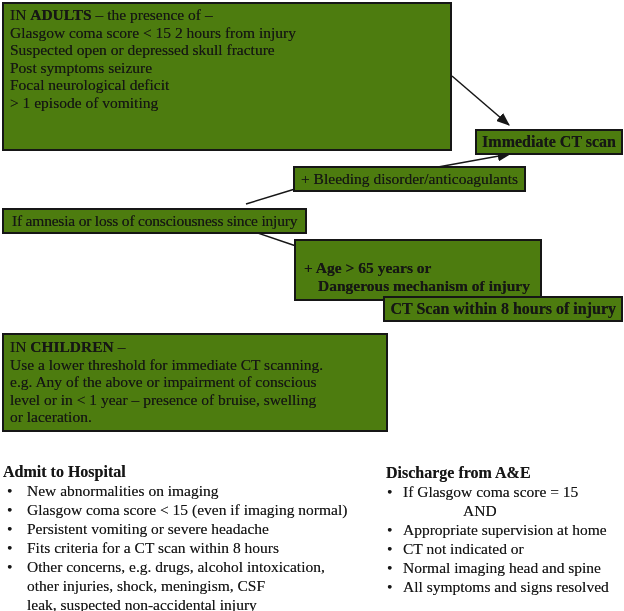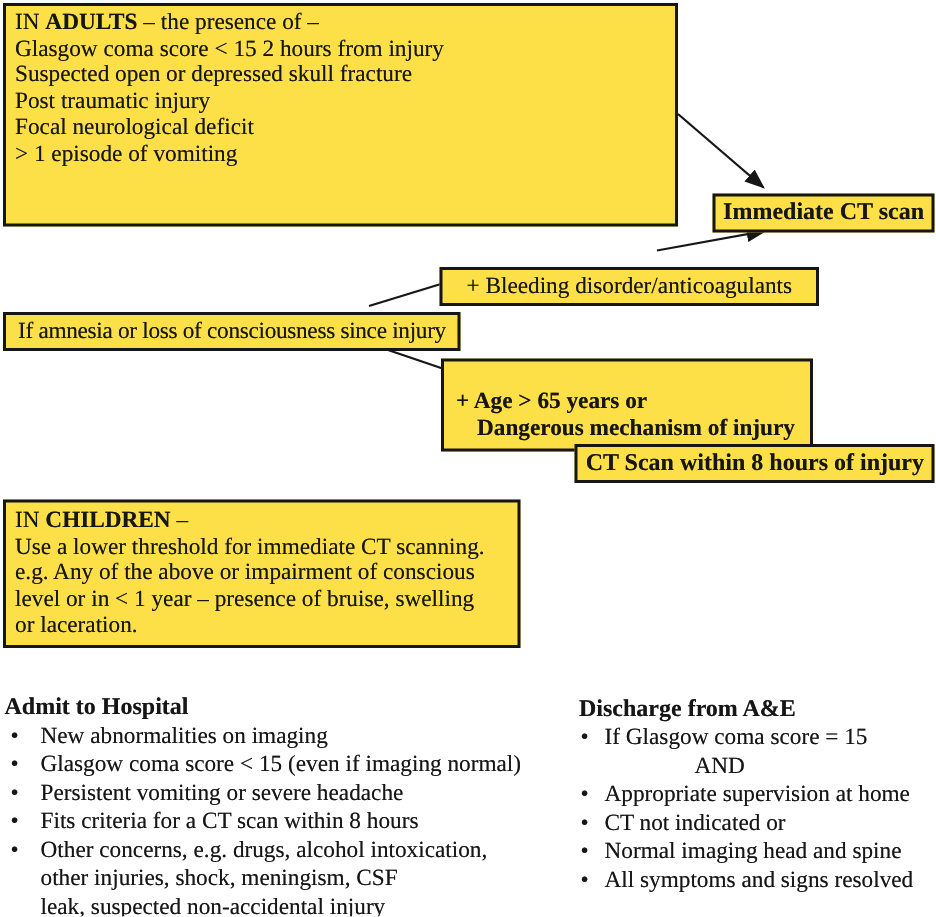--- a/index.html
+++ b/index.html
@@ -18,42 +18,42 @@
   }
   .connectors {
     position: absolute;
     left: 0; top: 0;
     width: 624px; height: 611px;
     pointer-events: none;
   }
   .box {
     position: absolute;
     border: 2px solid #161616;
-    background: #fde047;
+    background: #4d7c0f;
     font-size: 15.5px;
     line-height: 17.5px;
     padding: 2px 7px 3px 6px;
     white-space: nowrap;
     box-sizing: border-box;
   }
   .box .b { font-weight: bold; }
   .adults-box   { left: 2px;   top: 2px;   width: 450px; height: 149px; }
   .amnesia-box  { left: 2px;   top: 208px; padding: 2px 8px; letter-spacing: -0.2px; }
-  .bleeding-box { left: 293px; top: 166px; padding: 2px 16px; margin-top: 12px; }
+  .bleeding-box { left: 293px; top: 166px; padding: 2px 6px; }
   .age-box      { left: 294px; top: 239px; padding: 18px 10px 4px 8px; line-height: 18px; font-weight: bold; }
   .age-box .indent { padding-left: 14px; display: inline-block; }
   .outcome-box  {
     font-weight: bold;
     font-size: 16px;
     padding: 1px 5px 2px 5px;
     line-height: 19px;
   }
   .immediate-box { right: 1px; top: 129px; }
   .ct8-box       { right: 1px; top: 296px; }
-  .children-box  { left: 2px;  top: 333px; width: 345px; height: 99px; padding-top: 3px; }
+  .children-box  { left: 2px;  top: 333px; width: 386px; height: 99px; padding-top: 3px; }
 
   .list {
     position: absolute;
     font-size: 15.5px;
     line-height: 19px;
     white-space: nowrap;
   }
   .admit-list     { left: 3px;   top: 462px; }
   .discharge-list { left: 386px; top: 463px; }
   .list .heading  { font-weight: bold; font-size: 16px; }
@@ -79,21 +79,21 @@
     <line x1="438" y1="167" x2="510" y2="154" stroke="#161616" stroke-width="1.5" marker-end="url(#ah)"></line>
     <line x1="246" y1="204" x2="295" y2="189" stroke="#161616" stroke-width="1.5"></line>
     <line x1="243" y1="228" x2="296" y2="246" stroke="#161616" stroke-width="1.5"></line>
     <line x1="394" y1="284" x2="432" y2="294" stroke="#161616" stroke-width="1.5" marker-end="url(#ah)"></line>
   </svg>
 
   <div class="box adults-box">
     <div class="line"><span>IN </span><span class="b">ADULTS</span><span> – the presence of –</span></div>
     <div class="line">Glasgow coma score &lt; 15 2 hours from injury</div>
     <div class="line">Suspected open or depressed skull fracture</div>
-    <div class="line">Post traumatic injury</div>
+    <div class="line">Post symptoms seizure</div>
     <div class="line">Focal neurological deficit</div>
     <div class="line">&gt; 1 episode of vomiting</div>
   </div>
 
   <div class="box outcome-box immediate-box">
     <span>Immediate CT scan</span>
   </div>
 
   <div class="box bleeding-box">
     <span>+ Bleeding disorder/anticoagulants</span>

